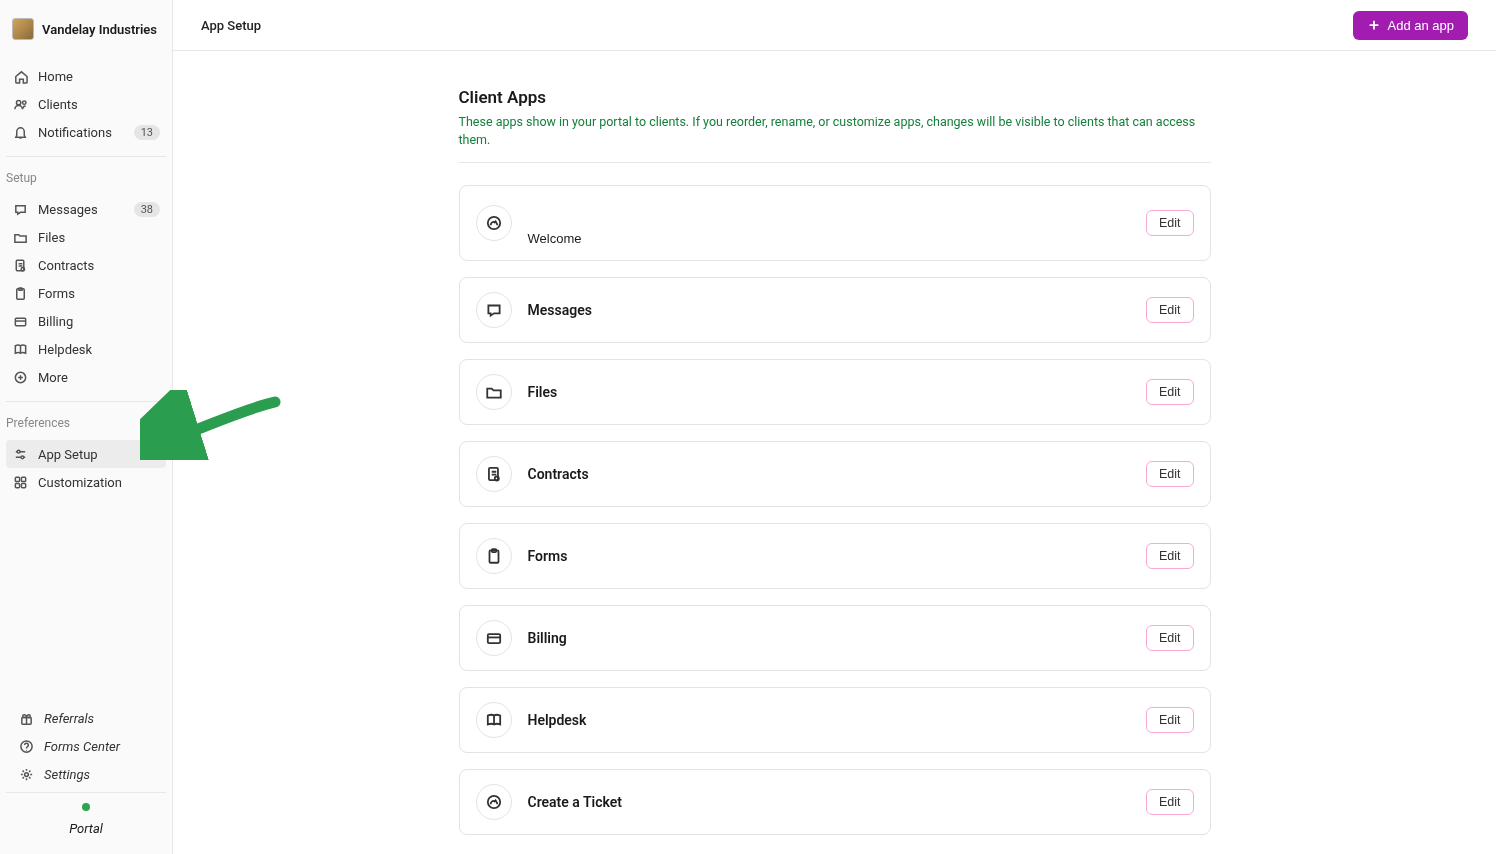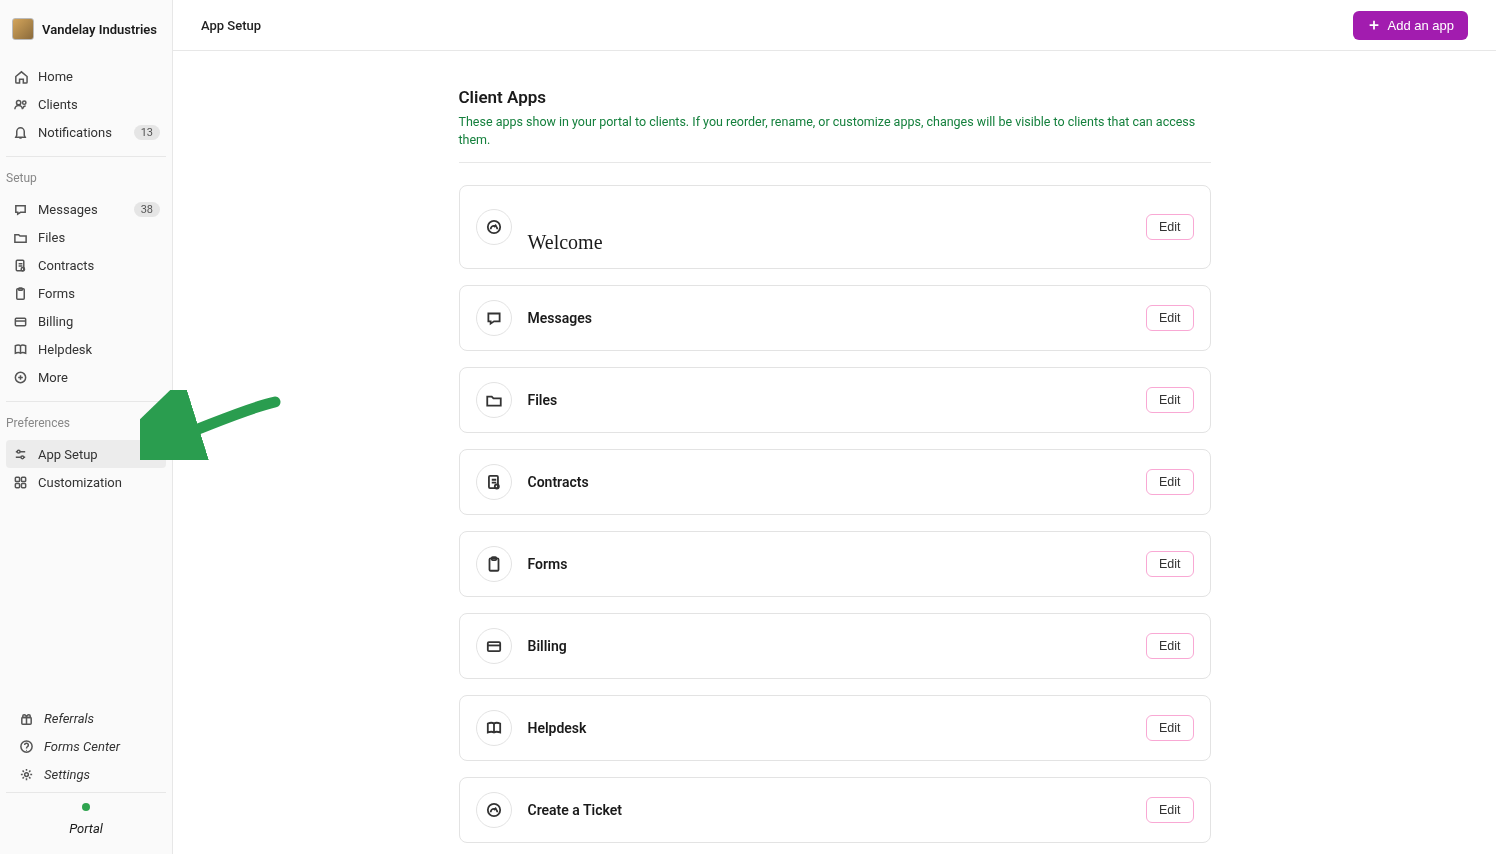--- a/index.html
+++ b/index.html
@@ -38,21 +38,21 @@
   .content { flex: 1; overflow-y: auto; display: flex; justify-content: center; padding: 36px 0 20px 0; }
   .inner { width: 752px; }
   .page-title { font-size: 17px; font-weight: 600; margin-bottom: 6px; }
   .page-desc { font-size: 12.5px; color: #15803d; margin-bottom: 14px; line-height: 1.4; }
   .hr { height: 1px; background: #e7e7e7; margin-bottom: 22px; }
 
   .app-card { display: flex; align-items: center; border: 1px solid #e3e3e3; border-radius: 8px; padding: 14px 16px; margin-bottom: 16px; }
   .app-icon { width: 36px; height: 36px; border: 1px solid #e3e3e3; border-radius: 50%; display: flex; align-items: center; justify-content: center; margin-right: 16px; }
   .app-icon svg { width: 18px; height: 18px; stroke: #333; stroke-width: 1.6; fill: none; }
   .app-name { font-size: 14px; font-weight: 600; flex: 1; }
-  .app-name.serif { font-family: Liberation Serif, serif; font-weight: 400; font-size: 20px; margin-top: 31px; }
+  .app-name.serif { font-family: Liberation Sans, sans-serif; font-weight: 400; font-size: 13px; margin-top: 31px; }
   .btn-edit { border: 1px solid #f9a8d4; background: #fff; color: #333; font-size: 12.5px; padding: 5px 12px; border-radius: 6px; cursor: pointer; }
 
   
   .arrow-svg { position: absolute; left: 140px; top: 390px; width: 150px; height: 70px; pointer-events: none; }
 </style>
 </head>
 <body>
 
 <svg width="0" height="0" style="position:absolute">
   <defs>

